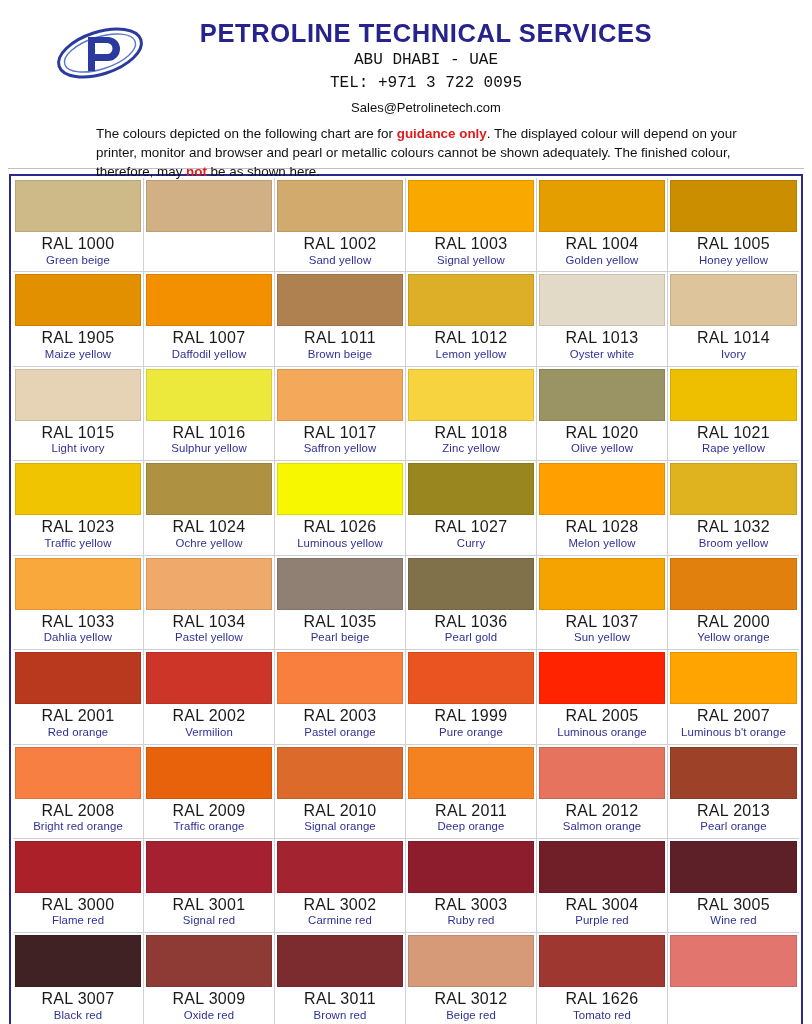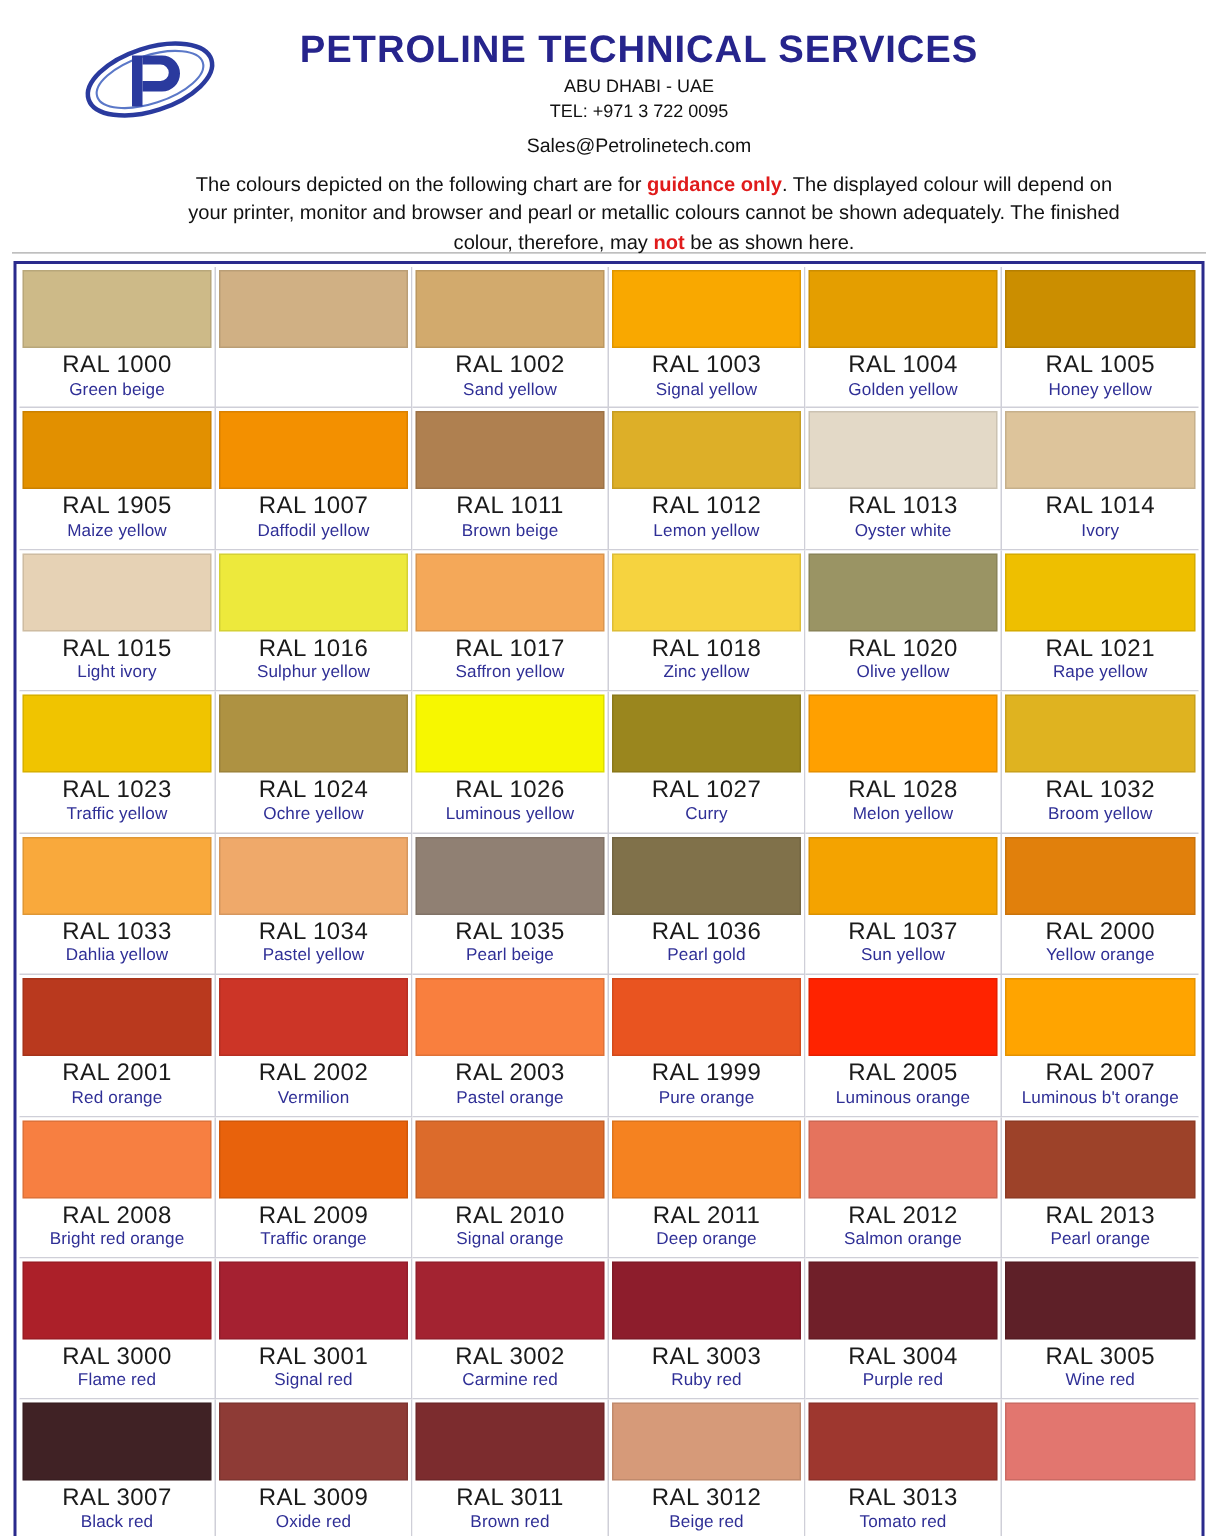--- a/index.html
+++ b/index.html
@@ -31,37 +31,38 @@
   .company-name {
     font-family: "Liberation Sans", sans-serif;
     font-size: 25.5px;
     font-weight: bold;
     letter-spacing: 0.6px;
     color: #26248c;
     line-height: 1.08;
     margin: 6px 0 0 0;
   }
   .company-sub {
-    font-size: 12px;
+    font-size: 16px;
     color: #111111;
     line-height: 1.33;
     margin-top: 2px;
+    font-family: Liberation Mono, monospace;
   }
   .company-email {
     font-size: 13px;
     color: #111111;
     margin-top: 6px;
   }
   .disclaimer {
     margin: 9px 0 0 0;
-    padding: 0 60px 0 120px;
+    padding: 0 60px 0 96px;
     font-size: 13.4px;
     color: #111111;
     line-height: 1.42;
-    text-align: center;
+    text-align: left;
   }
   .disclaimer .hl { color: #e01b1b; font-weight: bold; }
 
   .rule {
     height: 1px;
     background: #c9c9c9;
     margin: 8px 8px 0 8px;
     border-top: 1px solid #bfbfbf;
   }
 
@@ -495,21 +496,21 @@
       <div class="cell">
         <div class="swatch" style="background: rgb(214, 154, 121);"></div>
         <div class="caption">
           <span class="ral-code">RAL 3012</span>
           <span class="ral-name">Beige red</span>
         </div>
       </div>
       <div class="cell">
         <div class="swatch" style="background: rgb(158, 55, 47);"></div>
         <div class="caption">
-          <span class="ral-code">RAL 3013</span>
+          <span class="ral-code">RAL 1626</span>
           <span class="ral-name">Tomato red</span>
         </div>
       </div>
       <div class="cell">
         <div class="swatch" style="background: rgb(226, 118, 111);"></div>
       </div>
       <div class="cell">
         <div class="swatch" style="background: rgb(235, 166, 173);"></div>
       </div>
       <div class="cell">

